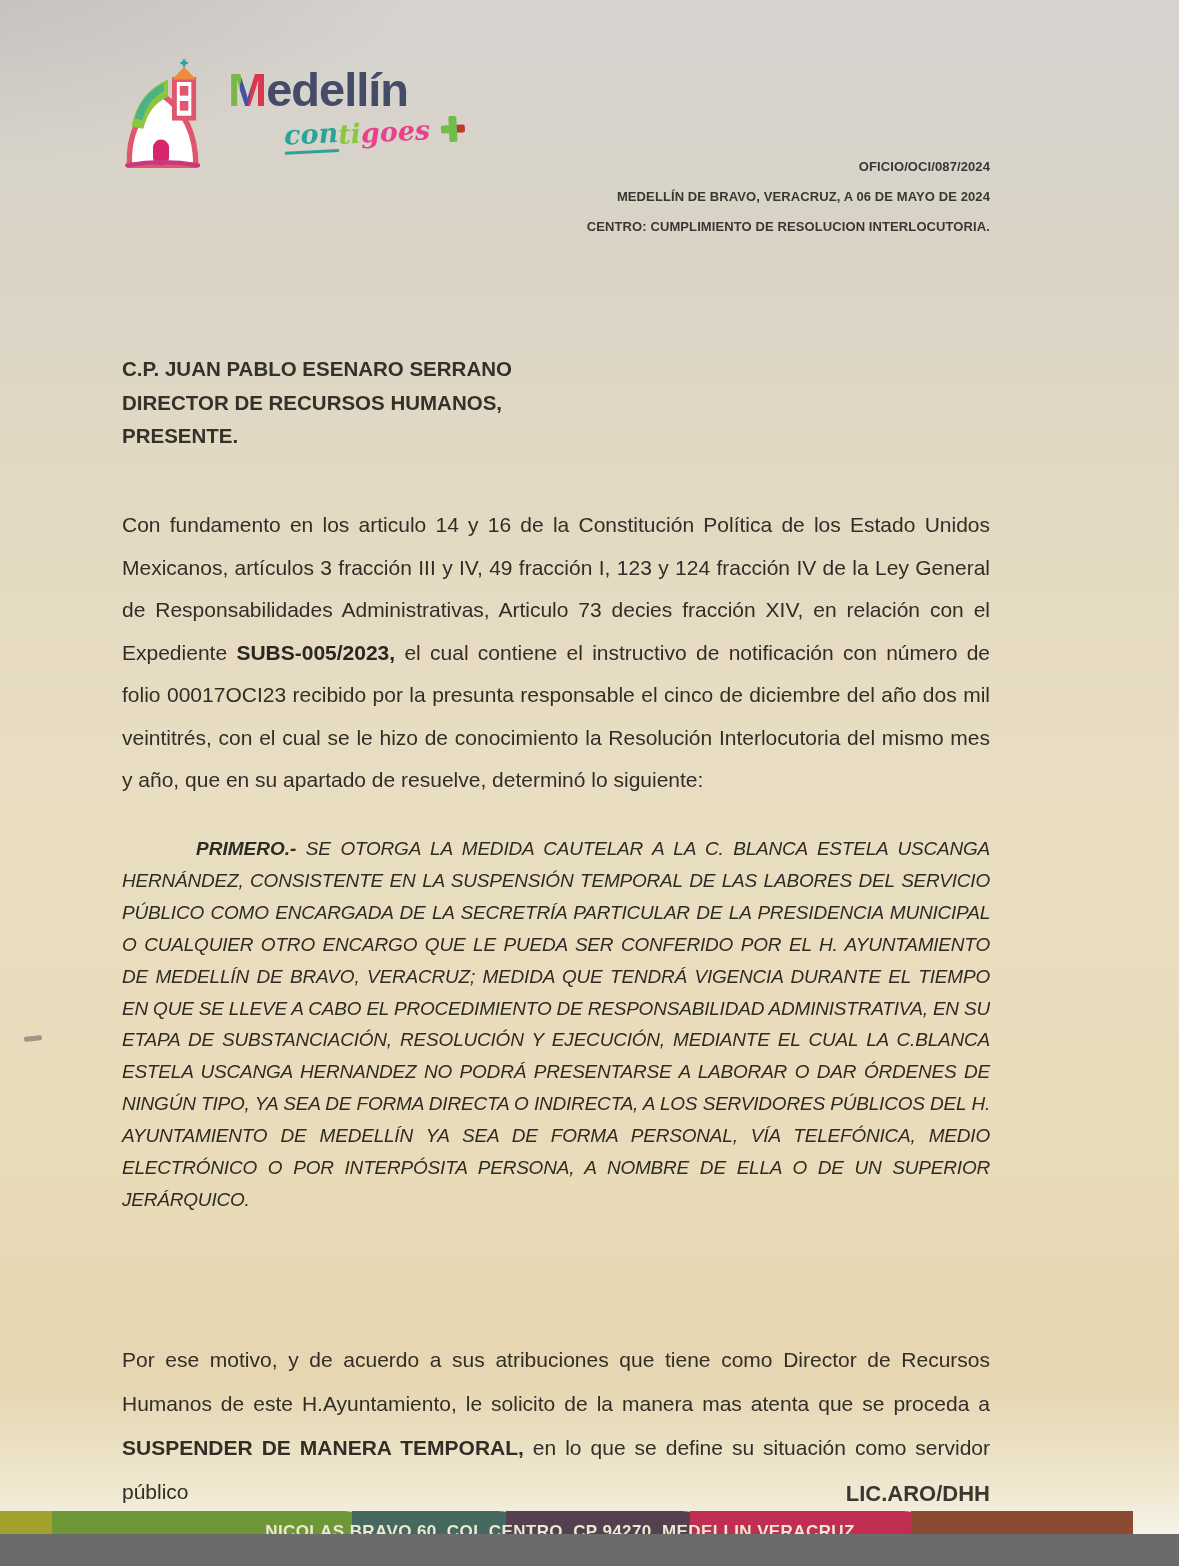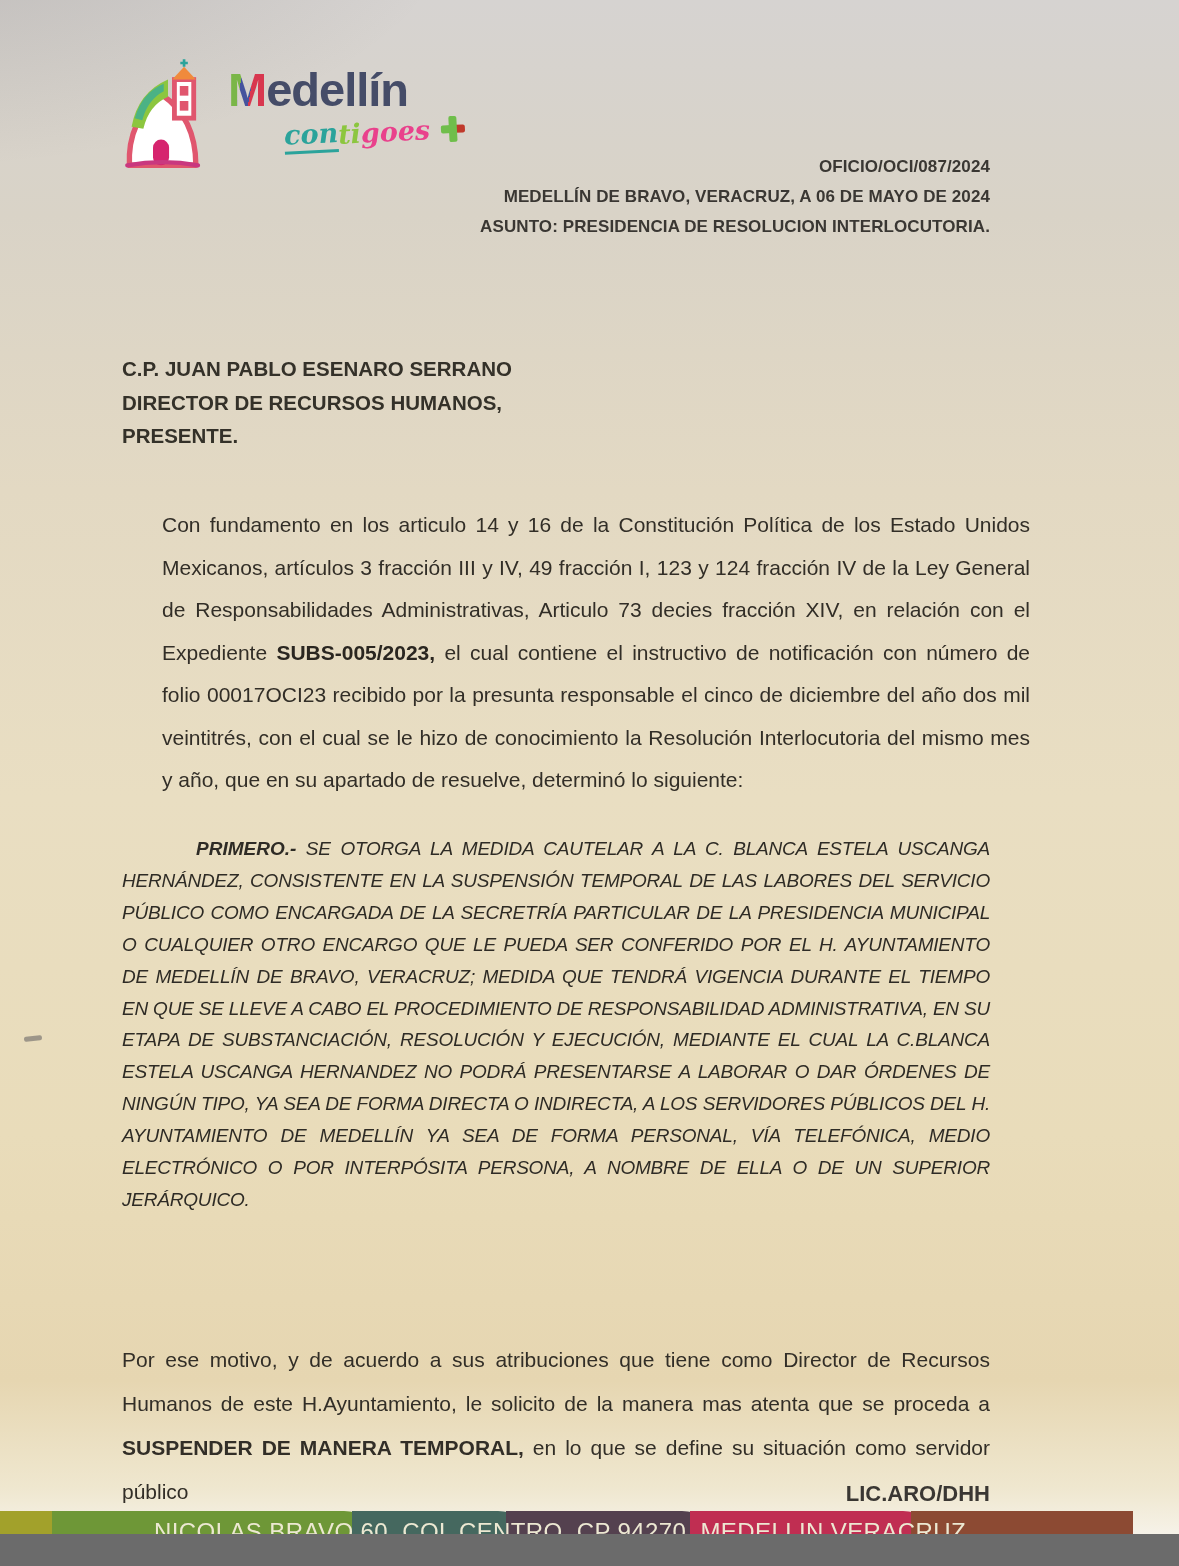--- a/index.html
+++ b/index.html
@@ -26,39 +26,39 @@
       -webkit-background-clip:text;background-clip:text;color:transparent;
     }
   }
   .tagline{margin-top:2px;margin-left:56px;font-family:"DejaVu Serif",serif;font-style:italic;font-weight:bold;font-size:27px;transform:rotate(-3deg);display:flex;align-items:center;}
   .tag-1{color:#2ba39b;border-bottom:3px solid #2ba39b;padding-bottom:1px;}
   .tag-2{color:#8cc63f;}
   .tag-3{color:#e9418c;}
   .plus-icon{margin-left:8px;width:30px;height:30px;}
 
   
-  .header-block{position:absolute;top:152px;right:189px;text-align:right;font-weight:bold;font-size:17px;line-height:30px;color:#3a3733;letter-spacing:0.1px;}
+  .header-block{position:absolute;top:152px;right:189px;text-align:right;font-weight:bold;font-size:13px;line-height:30px;color:#3a3733;letter-spacing:0.1px;}
 
   
   .recipient{position:absolute;top:352px;left:122px;font-weight:bold;font-size:20.5px;line-height:33.5px;color:#343129;}
 
   
   .para{position:absolute;left:122px;width:868px;margin:0;color:#322e27;}
-  .p1{top:504px;font-size:21px;line-height:42.5px;text-align:justify;margin-left:40px;}
+  .p1{top:504px;font-size:21px;line-height:42.5px;text-align:justify;}
   .p1 b{color:#2a2620;}
   .resolution{top:833px;font-size:19px;line-height:31.9px;text-align:justify;font-style:italic;text-indent:74px;letter-spacing:-0.2px;color:#2e2b25;}
   .resolution b{letter-spacing:0;}
   .closing{top:1338px;font-size:21px;line-height:44px;text-align:justify;text-align-last:justify;}
 
   
   .sig{position:absolute;top:1481px;right:189px;font-weight:bold;font-size:22px;color:#3a3733;}
   .footer-bar{position:absolute;left:0;top:1511px;width:1155px;height:42px;display:flex;overflow:hidden;border-radius:0 8px 8px 0;}
   .bar-seg{height:100%;flex:0 0 auto;}
   .bar-seg.rounded-r{border-radius:0 60px 60px 0/0 42px 42px 0;margin-right:-22px;}
-  .address{position:absolute;left:0;top:1511px;width:1120px;height:42px;display:flex;align-items:center;justify-content:center;font-weight:normal;font-size:24px;letter-spacing:0.4px;}
+  .address{position:absolute;left:0;top:1511px;width:1120px;height:42px;display:flex;align-items:center;justify-content:center;font-weight:bold;font-size:17px;letter-spacing:0.4px;}
 
   
   .artifact{position:absolute;left:24px;top:1036px;width:18px;height:5px;background:#8f8a80;border-radius:2px;transform:rotate(-7deg);opacity:0.85;}
 </style>
 </head>
 <body>
 
 <div class="page">
 
   <div class="logo">
@@ -90,21 +90,21 @@
           <rect x="15" y="11" width="12" height="8" rx="2" fill="#c0392b"></rect>
           <rect x="11" y="2" width="8" height="26" rx="2" fill="#6fbe4b"></rect>
         </svg>
       </div>
     </div>
   </div>
 
   <div class="header-block">
     <div>OFICIO/OCI/087/2024</div>
     <div>MEDELLÍN DE BRAVO, VERACRUZ, A 06 DE MAYO DE 2024</div>
-    <div>ASUNTO: PRESIDENCIA DE RESOLUCION INTERLOCUTORIA.</div>
+    <div>CENTRO: CUMPLIMIENTO DE RESOLUCION INTERLOCUTORIA.</div>
   </div>
 
   <div class="recipient">
     <div>C.P. JUAN PABLO ESENARO SERRANO</div>
     <div>DIRECTOR DE RECURSOS HUMANOS,</div>
     <div>PRESENTE.</div>
   </div>
 
   <p class="para p1"><span>Con fundamento en los articulo 14 y 16 de la Constitución Política de los Estado Unidos Mexicanos, artículos 3 fracción III y IV, 49 fracción I, 123 y 124 fracción IV de la Ley General de Responsabilidades Administrativas, Articulo  73 decies fracción XIV, en relación con el Expediente </span><b>SUBS-005/2023,</b><span> el cual contiene el instructivo de notificación con número de folio 00017OCI23 recibido por la presunta responsable el cinco de diciembre del año dos mil veintitrés, con el cual se le hizo de conocimiento la Resolución Interlocutoria  del mismo mes y año, que en su apartado de resuelve, determinó lo siguiente:</span></p>
 

